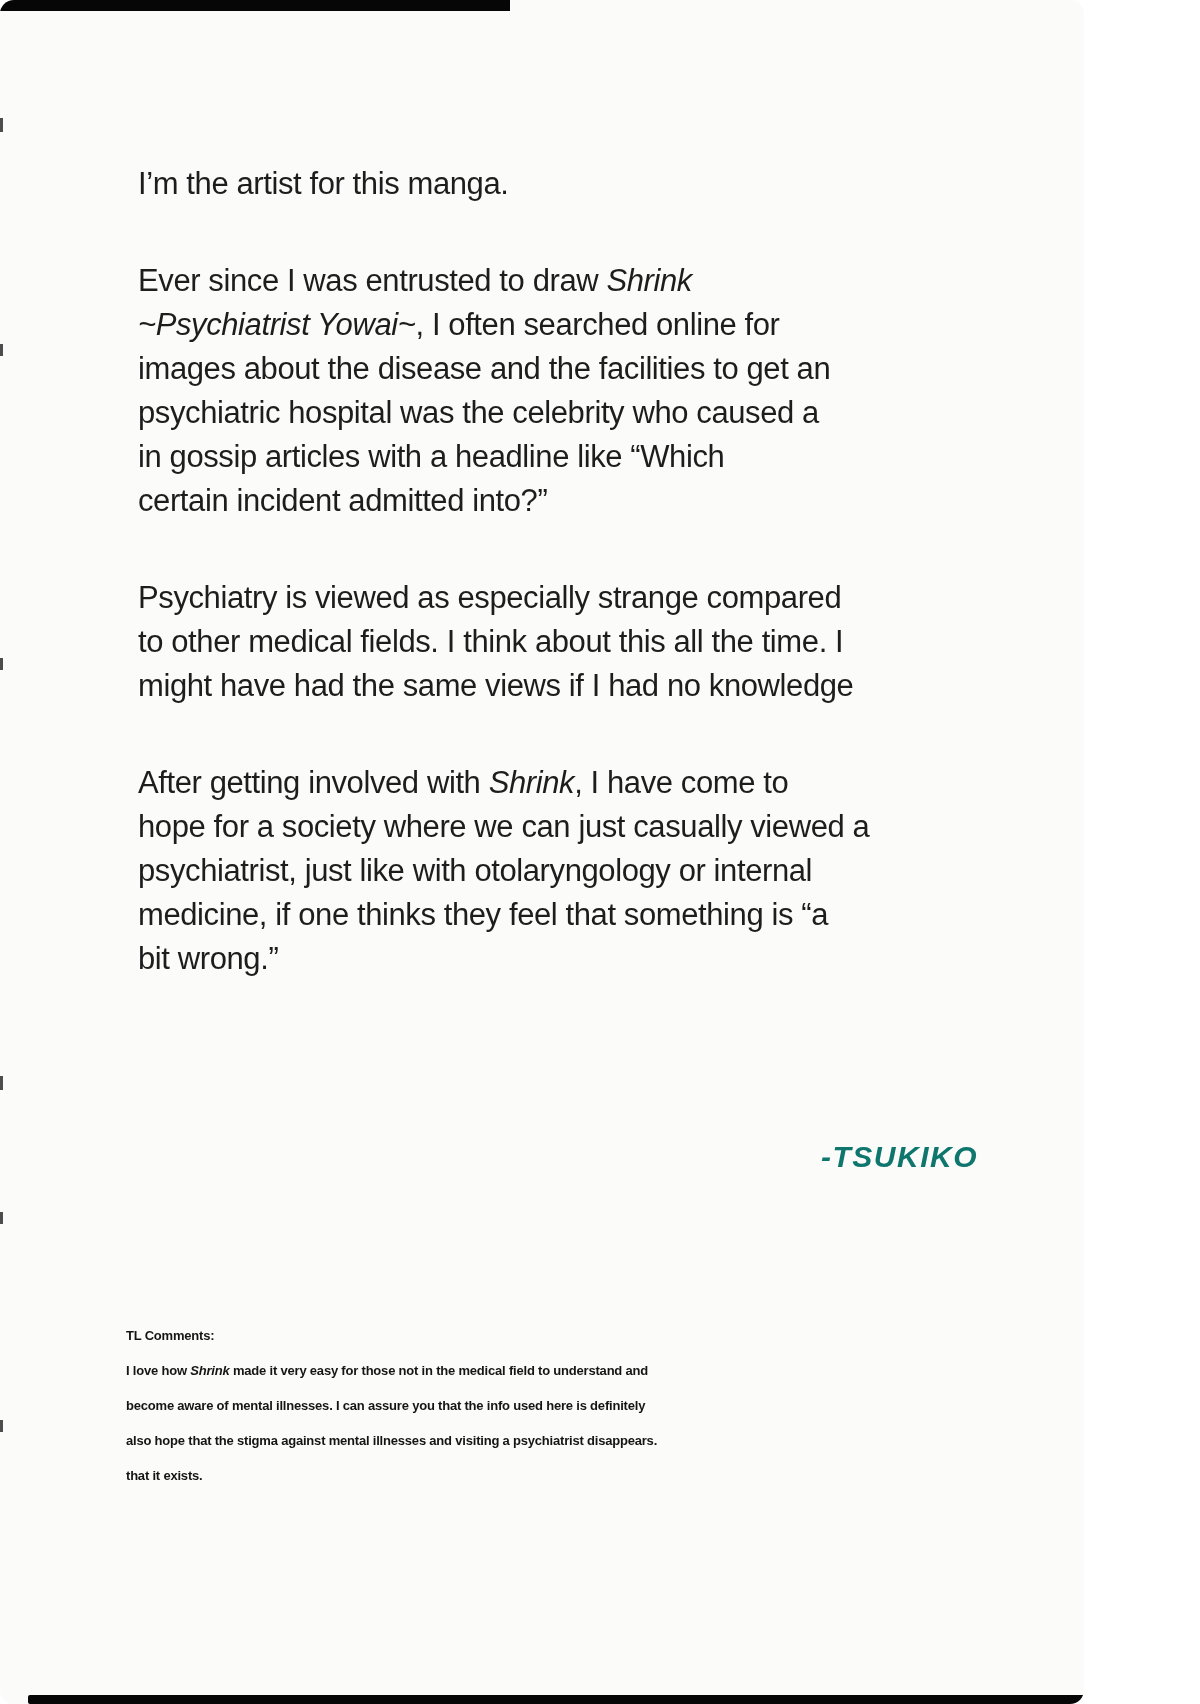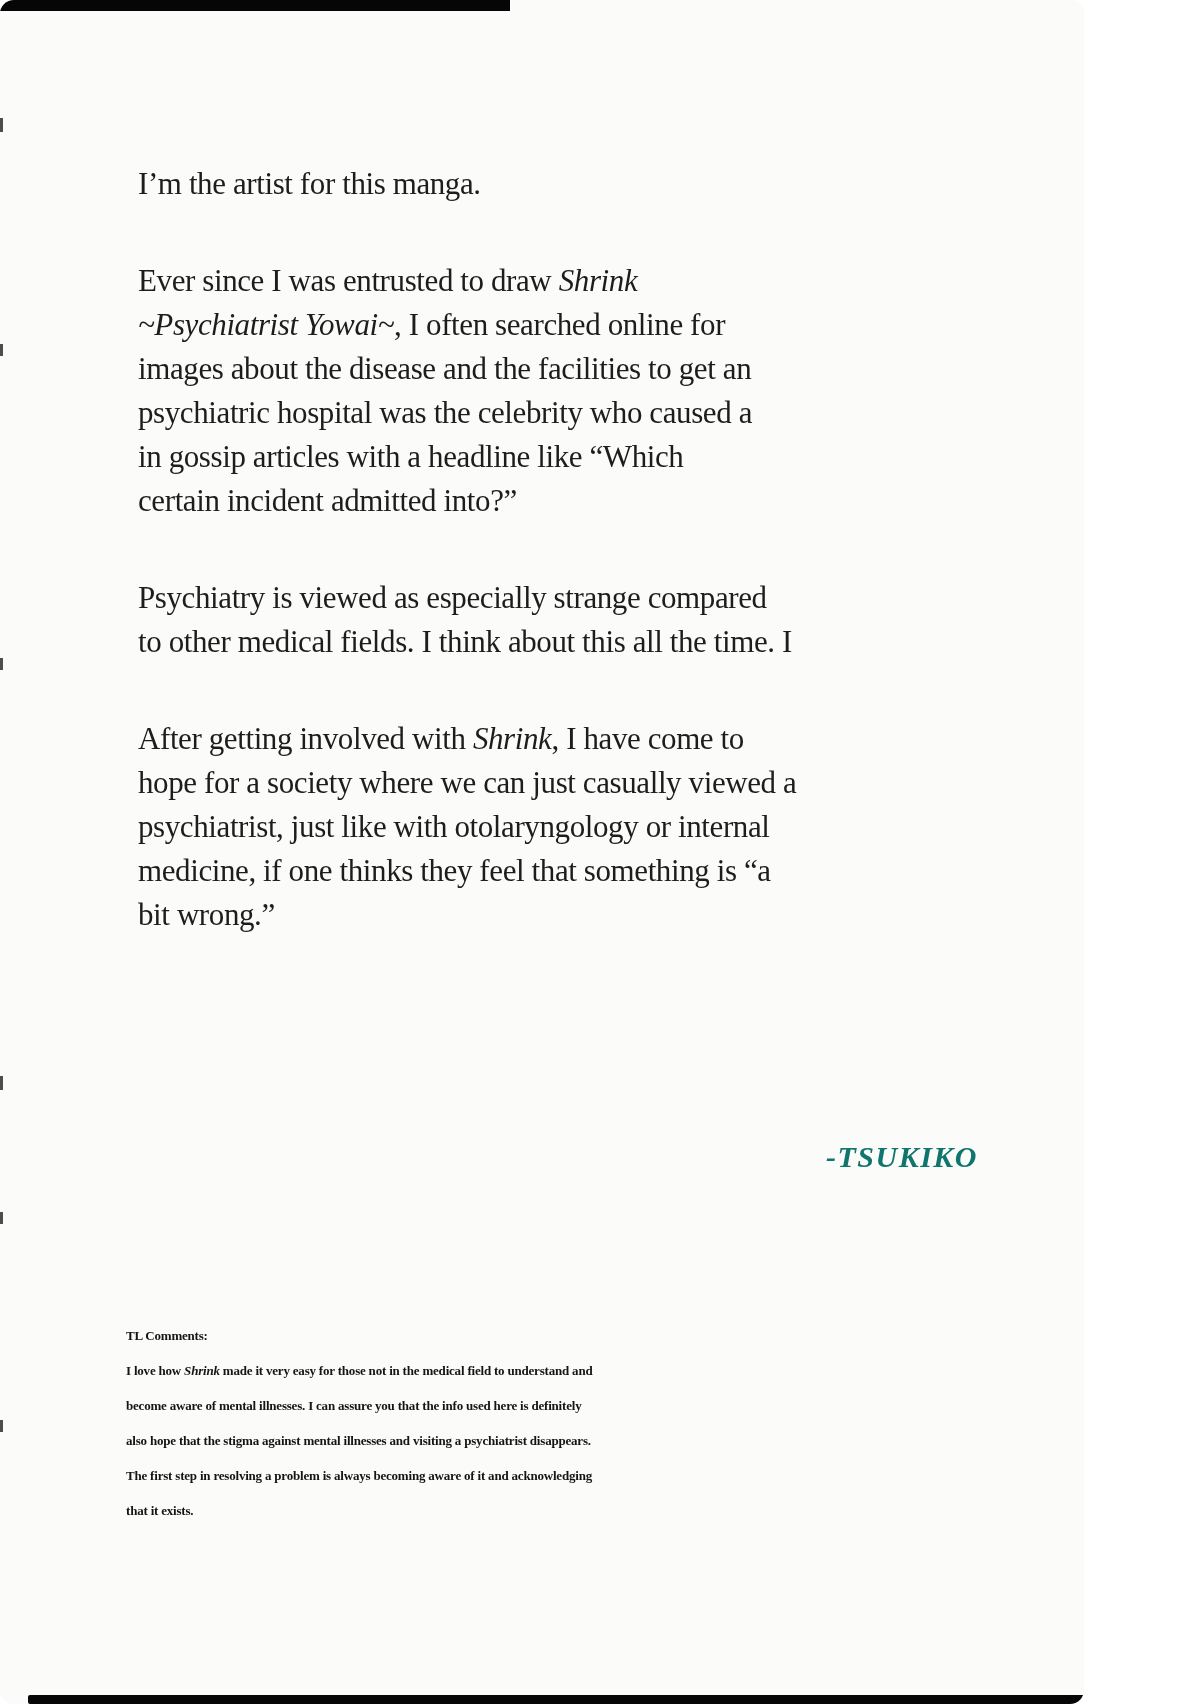--- a/index.html
+++ b/index.html
@@ -1,19 +1,19 @@
 <!DOCTYPE html>
 <html><head>
 <meta charset="utf-8">
 <style>
   html,body{margin:0;padding:0;background:#ffffff;}
   .page{
     position:relative;width:1084px;height:1704px;overflow:hidden;
     background:var(--paper,#fbfbfa);color:var(--ink,#1d1d1d);
-    font-family:Liberation Serif, serif;
+    font-family:Liberation Sans, sans-serif;
     border-radius:14px;
   }
   
   .bar-top{position:absolute;left:0;top:0;width:510px;height:11px;background:#060606;}
   .bar-bottom{position:absolute;left:28px;top:1695px;width:1092px;height:9px;background:#060606;border-radius:2px;}
   .edge-mark{position:absolute;left:0;width:3px;background:#2e2e2e;opacity:.85;}
   
   .note{
     position:absolute;left:138px;top:162px;width:815px;
     font-size:31px;line-height:44px;letter-spacing:-0.4px;font-weight:300;
@@ -55,38 +55,38 @@
         <div class="line">Ever since I was entrusted to draw <i>Shrink</i></div>
         <div class="line"><i>~Psychiatrist Yowai~</i>, I often searched online for</div>
         <div class="line">images about the disease and the facilities to get an</div>
         <div class="line">psychiatric hospital was the celebrity who caused a</div>
         <div class="line">in gossip articles with a headline like “Which</div>
         <div class="line">certain incident admitted into?”</div>
       </div>
       <div class="paragraph">
         <div class="line">Psychiatry is viewed as especially strange compared</div>
         <div class="line">to other medical fields. I think about this all the time. I</div>
+        <div class="line">might have had the same views if I had no knowledge</div>
       </div>
       <div class="paragraph">
         <div class="line">After getting involved with <i>Shrink</i>, I have come to</div>
         <div class="line">hope for a society where we can just casually viewed a</div>
         <div class="line">psychiatrist, just like with otolaryngology or internal</div>
         <div class="line">medicine, if one thinks they feel that something is “a</div>
         <div class="line">bit wrong.”</div>
       </div>
     </div>
 
   <div class="signature">-TSUKIKO</div>
 
   <div class="tl">
     <div class="line">TL Comments:</div>
     <div>
         <div class="line">I love how <i>Shrink</i> made it very easy for those not in the medical field to understand and</div>
         <div class="line">become aware of mental illnesses. I can assure you that the info used here is definitely</div>
         <div class="line">also hope that the stigma against mental illnesses and visiting a psychiatrist disappears.</div>
-        <div class="line">The first step in resolving a problem is always becoming aware of it and acknowledging</div>
         <div class="line">that it exists.</div>
       </div>
   </div>
 
   <div class="bar-bottom"></div>
 
 </div>
 
 </body></html>

